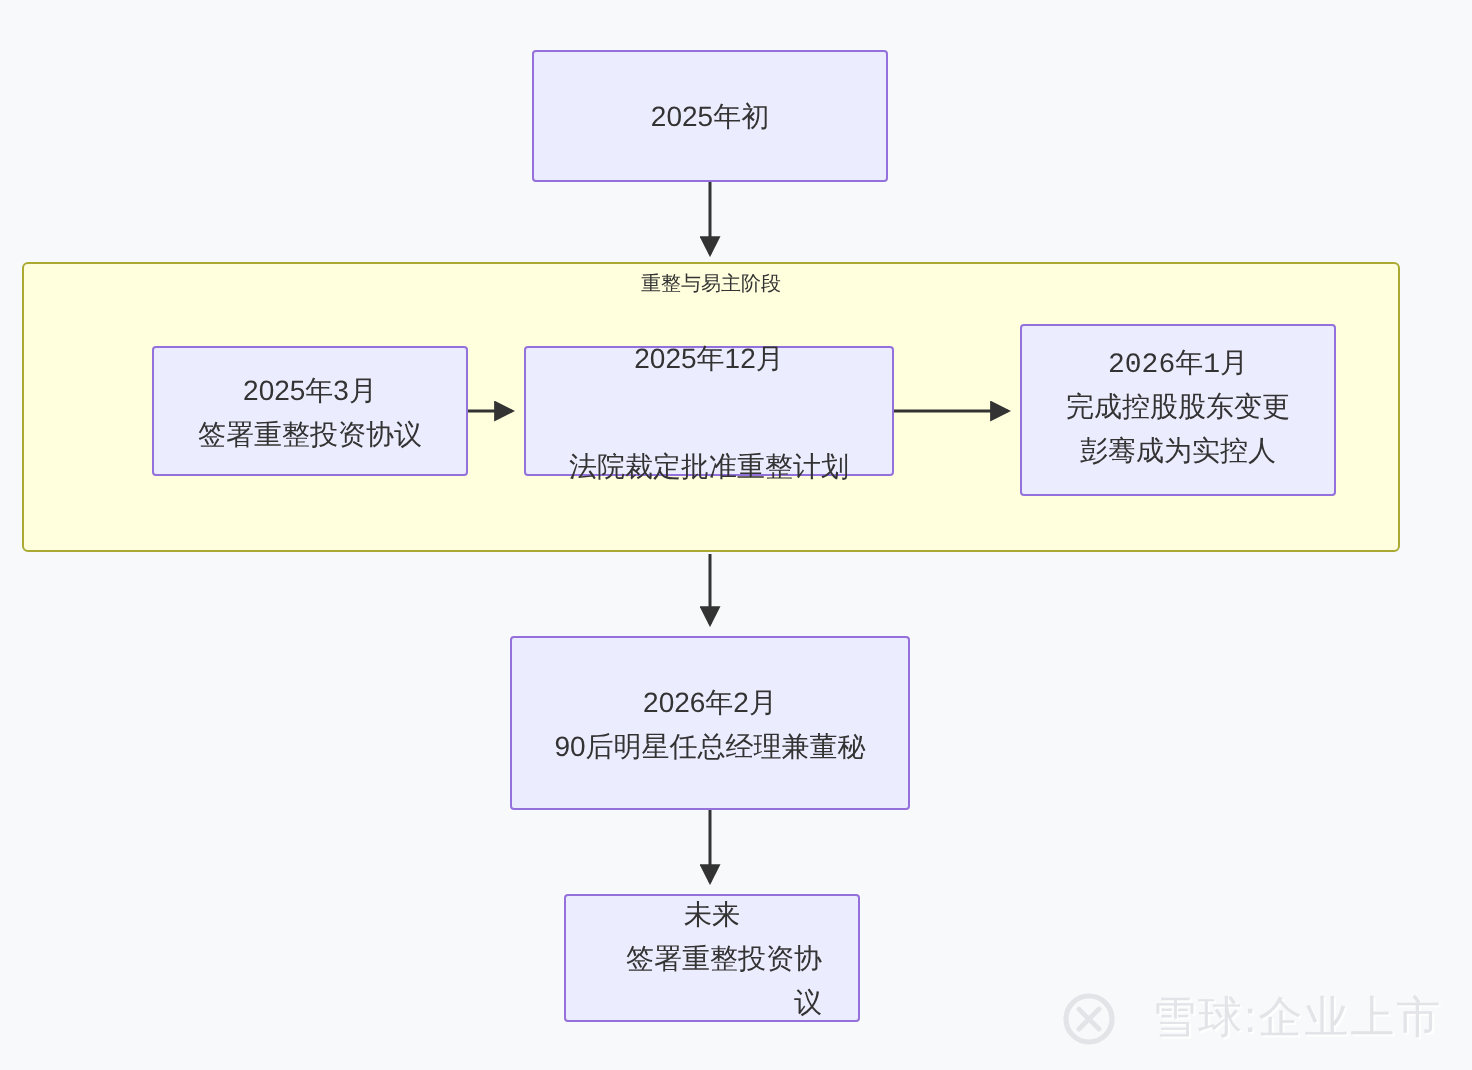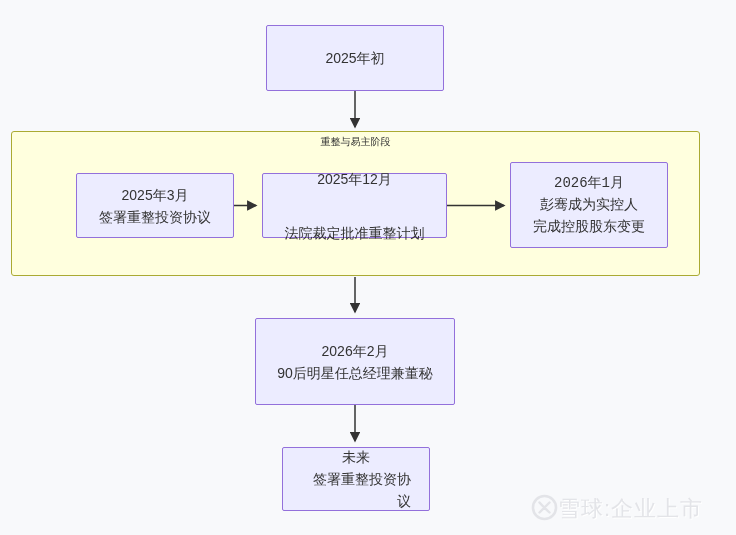--- a/index.html
+++ b/index.html
@@ -53,22 +53,22 @@
   .node-start   { left: 266px; top: 25px;  width: 178px; height: 66px; }
   .node-sign    { left: 42px;  top: 173px; width: 158px; height: 65px; margin-left: 34px; }
   .node-court   { left: 262px; top: 173px; width: 185px; height: 65px; gap: 32px; }
   .node-control { left: 510px; top: 162px; width: 158px; height: 86px; font-family: Liberation Mono, monospace; }
   .node-mgmt    { left: 255px; top: 318px; width: 200px; height: 87px; align-items: center; }
   .node-future  { left: 282px; top: 447px; width: 148px; height: 64px; text-align: right; }
   .watermark {
     position: absolute;
     left: 531px; top: 494px;
     display: flex;
-    align-items: flex-start;
-    gap: 0;
+    align-items: center;
+    gap: 18px;
     color: #e3e4e8;
     text-shadow: 1px 1px 0 #ffffff;
     font-size: 22px;
     letter-spacing: 1px;
     user-select: none;
   }
   .watermark svg { display: block; }
 </style>
 </head>
 <body>
@@ -101,22 +101,22 @@
     <span>签署重整投资协议</span>
   </div>
 
   <div class="node node-court">
     <span>2025年12月</span>
     <span>法院裁定批准重整计划</span>
   </div>
 
   <div class="node node-control">
     <span>2026年1月</span>
+    <span>完成控股股东变更</span>
     <span>彭骞成为实控人</span>
-    <span>完成控股股东变更</span>
   </div>
 
   <div class="node node-mgmt">
     <span>2026年2月</span>
     <span>90后明星任总经理兼董秘</span>
   </div>
 
   <div class="node node-future">
     <span>未来</span>
     <span>签署重整投资协议</span>

